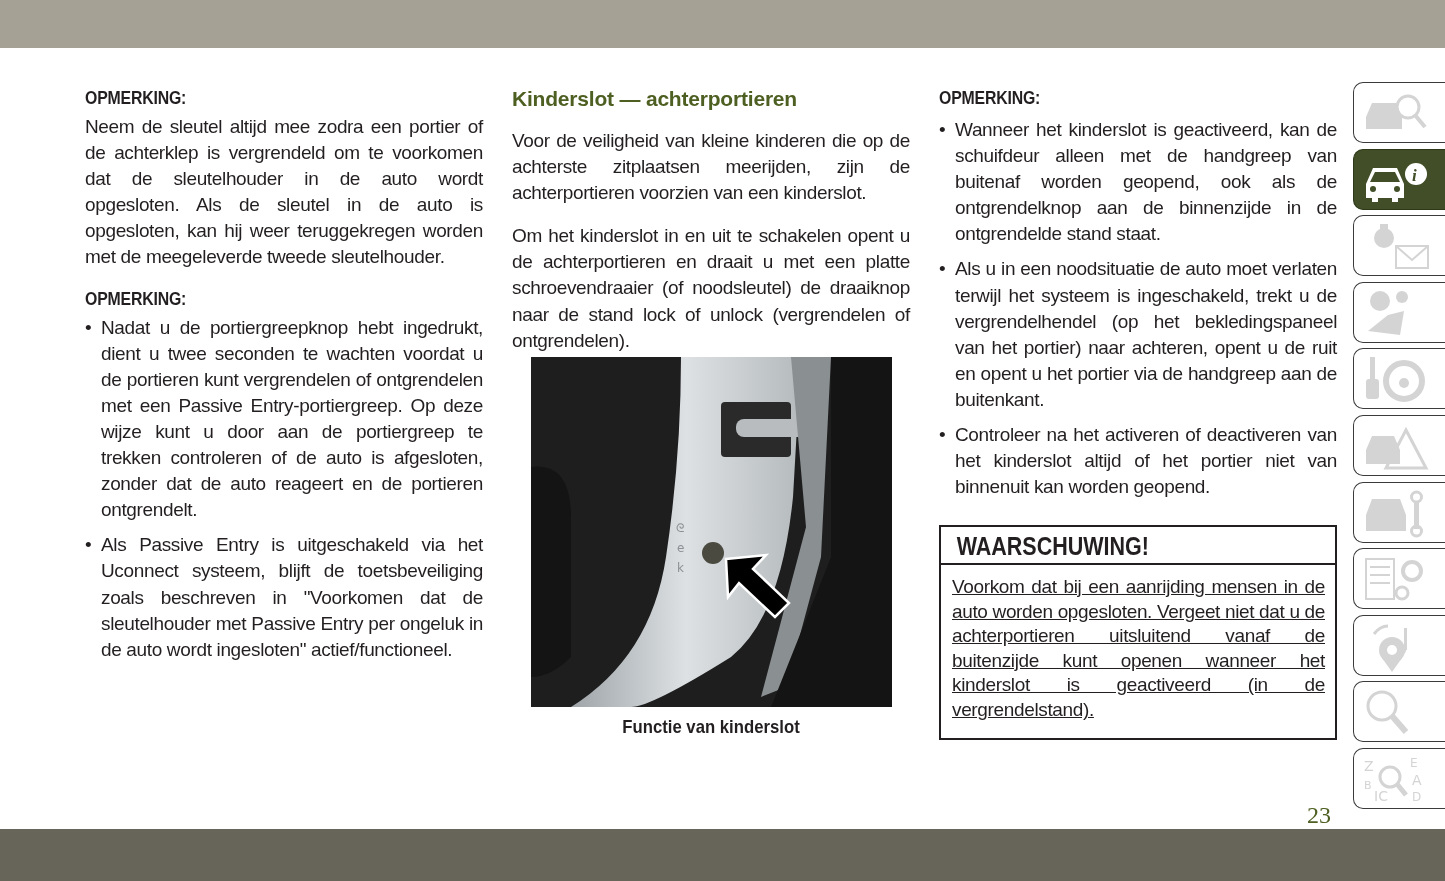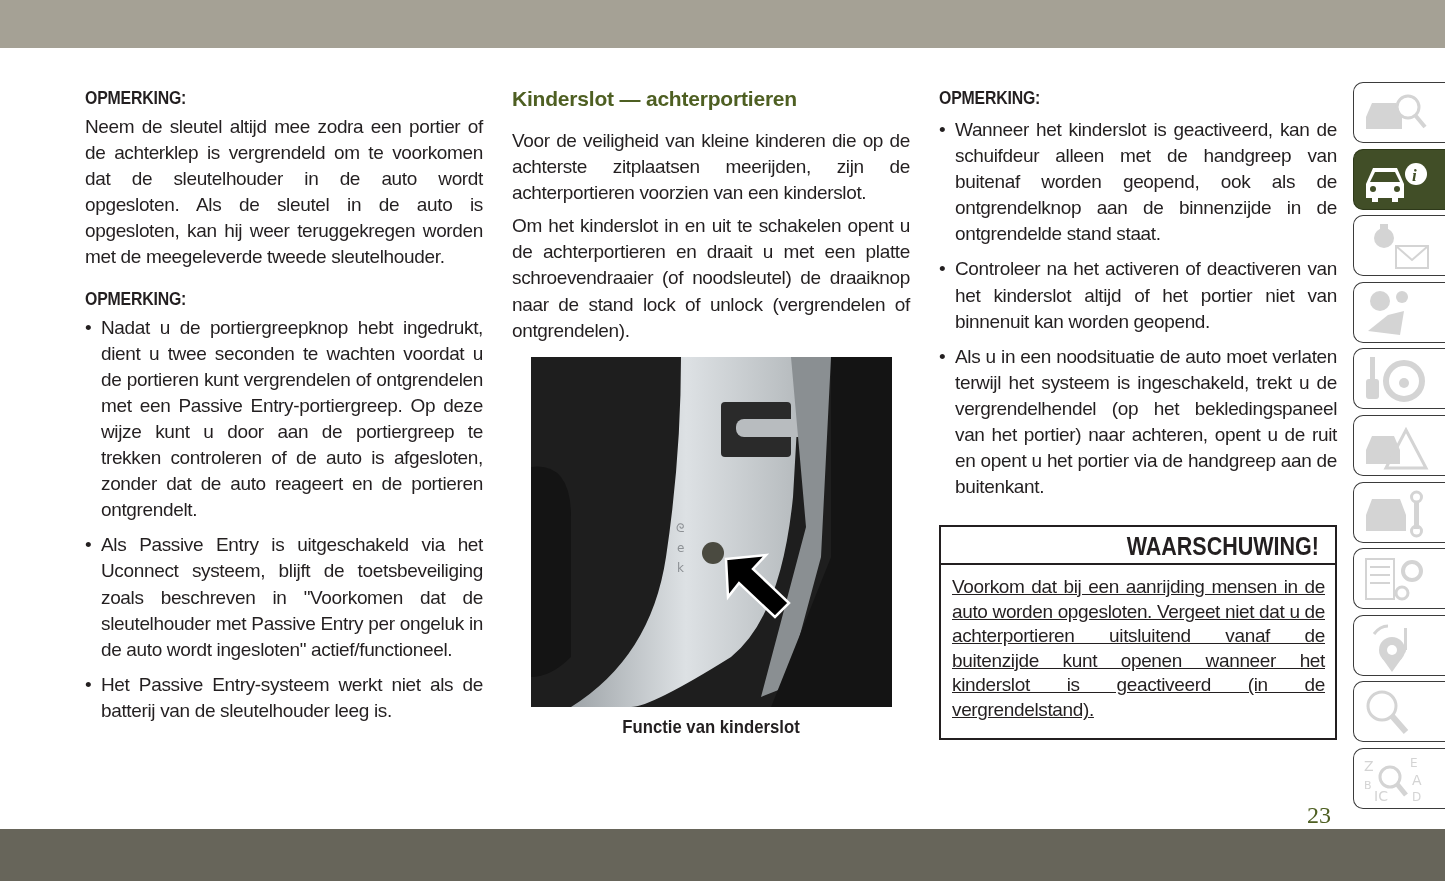--- a/index.html
+++ b/index.html
@@ -46,21 +46,21 @@
     .caption {
       position: absolute; left: 512px; top: 716px; width: 398px; text-align: center;
       font-weight: bold; font-size: 19px; transform: scaleX(0.88); transform-origin: center;
     }
 
     .warning {
       position: absolute; left: 939px; top: 525px; width: 394px; height: 211px;
       border: 2.5px solid #231f20;
     }
     .warning-head {
-      height: 36px; line-height: 38px; text-align: right; font-weight: bold; font-size: 25px;
+      height: 36px; line-height: 38px; text-align: left; font-weight: bold; font-size: 25px;
       border-bottom: 2.5px solid #231f20; letter-spacing: 0px; transform-origin: center;
     }
     .warning-head span { display: inline-block; transform: scaleX(0.86); }
     .warning-body {
       padding: 10px 10px 0 11px; font-size: 19px; line-height: 24.6px; text-align: justify;
       letter-spacing: -0.35px;
       text-decoration: underline;
     }
 
     .sidetabs { position: absolute; left: 1353px; top: 82px; width: 92px; }
@@ -83,27 +83,26 @@
 <div class="top-band"></div>
 
 <div class="col col1">
   <div class="note-head">OPMERKING:</div>
   <p class="body">Neem de sleutel altijd mee zodra een portier of de achterklep is vergrendeld om te voorkomen dat de sleutelhouder in de auto wordt opgesloten. Als de sleutel in de auto is opgesloten, kan hij weer teruggekregen worden met de meegeleverde tweede sleutelhouder.</p>
   <div class="gap"></div>
   <div class="note-head" style="margin-top:6px">OPMERKING:</div>
   <ul class="bullets" style="">
     <li>Nadat u de portiergreepknop hebt ingedrukt, dient u twee seconden te wachten voordat u de portieren kunt vergrendelen of ontgrendelen met een Passive Entry-portiergreep. Op deze wijze kunt u door aan de portiergreep te trekken controleren of de auto is afgesloten, zonder dat de auto reageert en de portieren ontgrendelt.</li>
     <li>Als Passive Entry is uitgeschakeld via het Uconnect systeem, blijft de toetsbeveiliging zoals beschreven in "Voorkomen dat de sleutelhouder met Passive Entry per ongeluk in de auto wordt ingesloten" actief/functioneel.</li>
-    <li>Het Passive Entry-systeem werkt niet als de batterij van de sleutelhouder leeg is.</li>
   </ul>
 </div>
 
 <div class="col col2">
   <div class="section-title">Kinderslot — achterportieren</div>
-  <p class="body" style="margin-bottom:7px">Voor de veiligheid van kleine kinderen die op de achterste zitplaatsen meerijden, zijn de achterportieren voorzien van een kinderslot.</p>
+  <p class="body" style="margin-bottom:17px">Voor de veiligheid van kleine kinderen die op de achterste zitplaatsen meerijden, zijn de achterportieren voorzien van een kinderslot.</p>
   <p class="body">Om het kinderslot in en uit te schakelen opent u de achterportieren en draait u met een platte schroevendraaier (of noodsleutel) de draaiknop naar de stand lock of unlock (vergrendelen of ontgrendelen).</p>
 </div>
 
 <div class="figure">
   <svg width="361" height="350" viewBox="0 0 361 350">
     <defs>
       <linearGradient id="pillar" x1="0" y1="0" x2="1" y2="0">
         <stop offset="0" stop-color="#9ea4a8"></stop>
         <stop offset="0.5" stop-color="#dde1e4"></stop>
         <stop offset="1" stop-color="#b5babd"></stop>
@@ -125,22 +124,22 @@
       <path d="M195 202 L235 198 L222 212 L258 246 L244 260 L208 226 L197 240 Z" fill="#000" stroke="#fff" stroke-width="2.5" stroke-linejoin="miter"></path>
     </g>
   </svg>
 </div>
 <div class="caption">Functie van kinderslot</div>
 
 <div class="col col3">
   <div class="note-head">OPMERKING:</div>
   <ul class="bullets" style="margin-top:7px">
     <li>Wanneer het kinderslot is geactiveerd, kan de schuifdeur alleen met de handgreep van buitenaf worden geopend, ook als de ontgrendelknop aan de binnenzijde in de ontgrendelde stand staat.</li>
+    <li>Als u in een noodsituatie de auto moet verlaten terwijl het systeem is ingeschakeld, trekt u de vergrendelhendel (op het bekledingspaneel van het portier) naar achteren, opent u de ruit en opent u het portier via de handgreep aan de buitenkant.</li>
     <li>Controleer na het activeren of deactiveren van het kinderslot altijd of het portier niet van binnenuit kan worden geopend.</li>
-    <li>Als u in een noodsituatie de auto moet verlaten terwijl het systeem is ingeschakeld, trekt u de vergrendelhendel (op het bekledingspaneel van het portier) naar achteren, opent u de ruit en opent u het portier via de handgreep aan de buitenkant.</li>
   </ul>
 </div>
 
 <div class="warning">
   <div class="warning-head"><span>WAARSCHUWING!</span></div>
   <div class="warning-body">Voorkom dat bij een aanrijding mensen in de auto worden opgesloten. Vergeet niet dat u de achterportieren uitsluitend vanaf de buitenzijde kunt openen wanneer het kinderslot is geactiveerd (in de vergrendelstand).</div>
 </div>
 
 <div class="sidetabs">
   <div class="tab">

